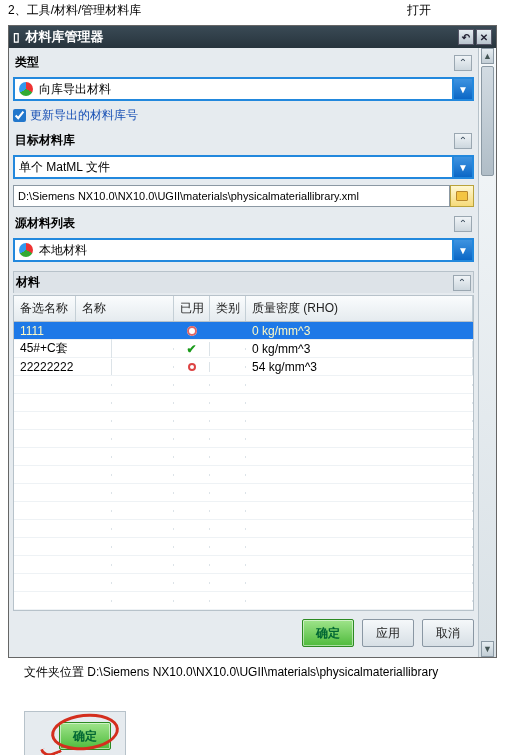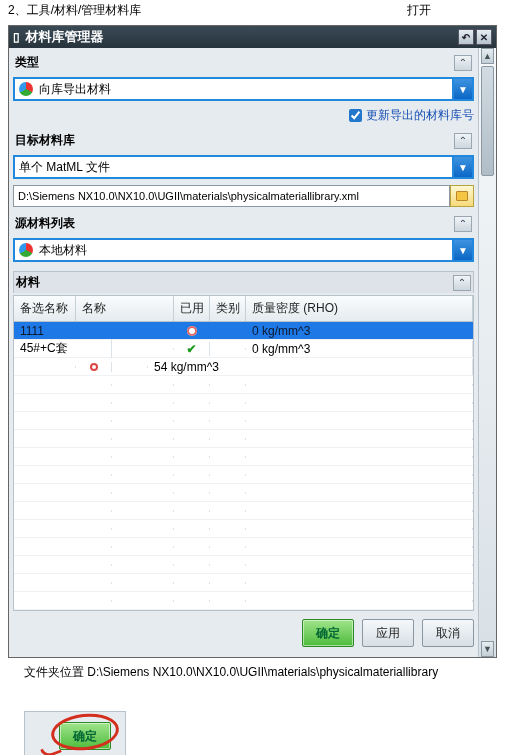--- a/index.html
+++ b/index.html
@@ -18,21 +18,21 @@
   .scroll-thumb { position:absolute; left:2px; right:2px; top:2px; height:110px; background: linear-gradient(#d2dbe2,#b0bdc7); border:1px solid #8b99a4; border-radius:2px; }
   .scroll-arrow { position:absolute; left:2px; right:2px; height:16px; background: linear-gradient(#e6edf1,#c3ced6); border:1px solid #8b99a4; display:flex;align-items:center;justify-content:center;font-size:9px;color:#455;}
   .section-row { display:flex; align-items:center; background:#e6ebef; padding:2px 2px; margin-right:18px; }
   .section-row .label { flex:1; font-weight:bold; }
   .chevron { width:18px; height:16px; background: linear-gradient(#f0f4f7,#cdd7de); border:1px solid #9aa7b1; display:inline-flex;align-items:center;justify-content:center;font-size:10px;color:#345;}
   .combo { display:flex; margin:4px 18px 6px 0; }
   .combo-field { flex:1; height:24px; background:#fff; border:2px solid #2288dd; border-right:none; display:flex;align-items:center; padding:0 4px; overflow:hidden; white-space:nowrap; }
   .combo-btn { width:22px; height:24px; background: linear-gradient(#3e93e0,#0b67c6); border:2px solid #2288dd; display:flex;align-items:center;justify-content:center;color:#fff;font-size:10px;}
   .icon-lib { width:14px; height:14px; margin-right:6px; display:inline-block; position:relative; }
   .icon-lib::before { content:""; position:absolute; inset:0; background: conic-gradient(#e33 0 33%, #3a3 33% 66%, #39e 66% 100%); border-radius:50%; }
-  .check-row { display:flex; align-items:center; margin:2px 18px 6px 0;justify-content:flex-end; }
+  .check-row { display:flex; align-items:center; margin:2px 18px 6px 0; }
   .check-row input { margin-right:4px; accent-color:#2277cc; }
   .check-row .blue { color:#1850b5; }
   .path-row { display:flex; margin:4px 18px 6px 0; gap:0; }
   .path-field { flex:1; height:22px; background:#fff; border:1px solid #8b98a3; padding:0 4px; display:flex;align-items:center;font-size:11px; overflow:hidden;white-space:nowrap; }
   .path-btn { width:24px; height:22px; background: linear-gradient(#fff8d2,#f6da7a); border:1px solid #b9a33c; display:flex;align-items:center;justify-content:center; }
   .folder-ic { width:12px;height:10px;background:#f4c542;border:1px solid #b8872e;border-radius:1px; }
   .table-wrap { margin:2px 18px 0 0; border:1px solid #b7c2ca; background:#fff; }
   .thead { display:flex; background: linear-gradient(#fafcfd,#e5ebef); border-bottom:1px solid #b7c2ca; }
   .thead .th { padding:4px 6px; border-right:1px solid #c4cfd6; font-size:12px; color:#222; white-space:nowrap; text-align:left; }
   .th-name { width:98px; }
@@ -40,21 +40,21 @@
   .th-used { width:36px; }
   .th-cat  { width:36px; }
   .th-den  { flex:1; }
   .trow { display:flex; height:18px; align-items:center; border-bottom:1px solid #eef2f5; }
   .trow .td { padding:1px 6px; border-right:1px solid #dce3e8; font-size:12px; white-space:nowrap; display:flex;align-items:center;}
   .td-name { width:98px; }
   .td-alt  { width:62px; }
   .td-used { width:36px; justify-content:center; }
   .td-cat  { width:36px; }
   .td-den  { flex:1; }
-  .sel { background:#1e79e7; color:#0f172a; }
+  .sel { background:#1e79e7; color:#fef9c3; }
   .sel .td { border-right-color:#1e79e7; }
   .mark { width:10px;height:10px;display:inline-block;border-radius:50%; }
   .mark-dot { background:#fff; box-shadow: inset 0 0 0 2px #d66; }
   .mark-check { color:#1a9a1a; font-weight:bold; font-size:12px; line-height:1; }
   .mark-ring { border:2px solid #d44; width:8px; height:8px; border-radius:50%; }
   .btn-row { display:flex; justify-content:flex-end; gap:8px; padding:8px 18px 6px 0; }
   .dlg-btn { min-width:52px; height:28px; background: linear-gradient(#f5f8fa,#d7dfe5); border:1px solid #8a97a3; border-radius:2px; font-size:12px; color:#183; display:inline-flex;align-items:center;justify-content:center; }
   .dlg-btn.grey { color:#222; }
   .dlg-btn.ok { background: linear-gradient(#9fe48b,#4fbb3c); border-color:#2c8a22; color:#063; font-weight:bold; box-shadow: inset 0 0 0 1px rgba(255,255,255,.5); }
   .footnote { margin:6px 0 30px 16px; }
@@ -159,20 +159,21 @@
             <div class="trow">
               <div class="td td-name">45#+C套</div>
               <div class="td td-alt"></div>
               <div class="td td-used">
                 <span class="mark-check">✔</span>
               </div>
               <div class="td td-cat"></div>
               <div class="td td-den">0 kg/mm^3</div>
             </div>
             <div class="trow">
+              <div class="td td-name">22222222</div>
               <div class="td td-alt"></div>
               <div class="td td-used">
                 <span class="mark mark-ring"></span>
               </div>
               <div class="td td-cat"></div>
               <div class="td td-den">54 kg/mm^3</div>
             </div>
           </div>
 
       <div id="tfill">

